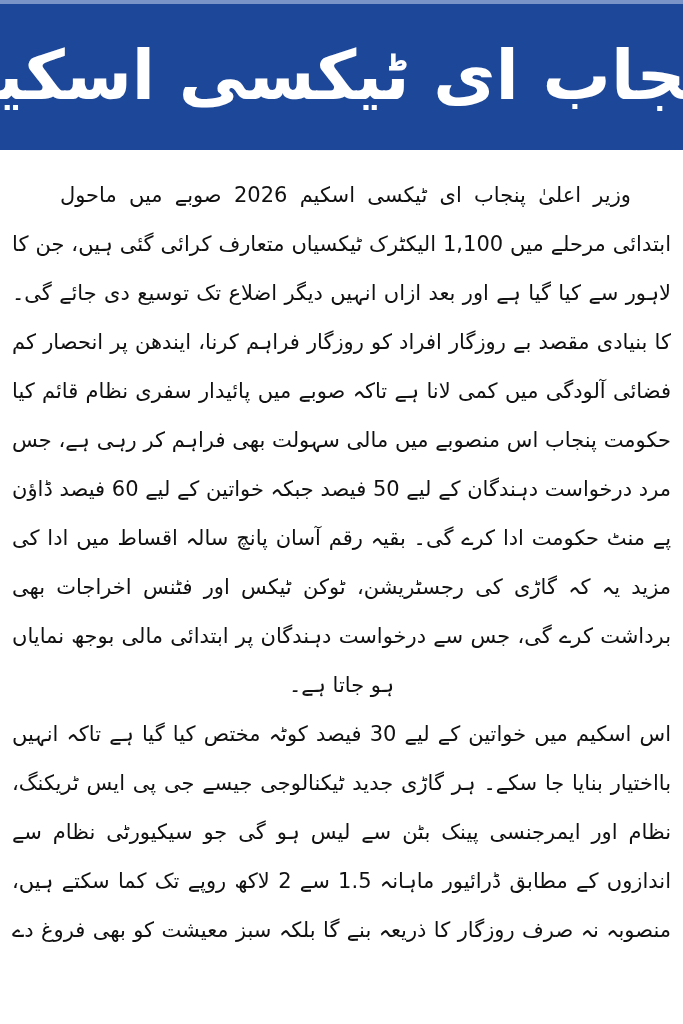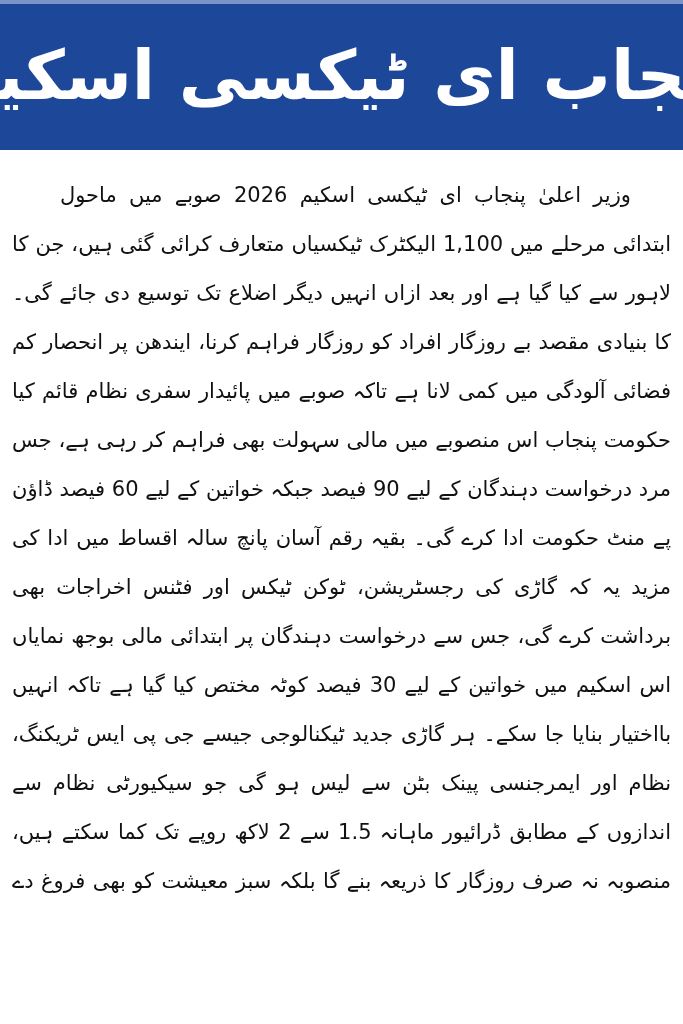--- a/index.html
+++ b/index.html
@@ -81,24 +81,25 @@
     <h1 class="header-title">پنجاب ای ٹیکسی اسکیم</h1>
   </div>
 
   <div class="article">
     <div class="line" data-align="justify-indent">وزیر اعلیٰ پنجاب ای ٹیکسی اسکیم 2026 صوبے میں ماحول دوست اور جدید</div>
     <div class="line" data-align="justify">ابتدائی مرحلے میں 1,100 الیکٹرک ٹیکسیاں متعارف کرائی گئی ہیں، جن کا آغاز</div>
     <div class="line" data-align="justify">لاہور سے کیا گیا ہے اور بعد ازاں انہیں دیگر اضلاع تک توسیع دی جائے گی۔ اس اسکیم</div>
     <div class="line" data-align="justify">کا بنیادی مقصد بے روزگار افراد کو روزگار فراہم کرنا، ایندھن پر انحصار کم کرنا اور</div>
     <div class="line" data-align="justify">فضائی آلودگی میں کمی لانا ہے تاکہ صوبے میں پائیدار سفری نظام قائم کیا جا سکے۔</div>
     <div class="line" data-align="justify">حکومت پنجاب اس منصوبے میں مالی سہولت بھی فراہم کر رہی ہے، جس کے تحت</div>
-    <div class="line" data-align="justify">مرد درخواست دہندگان کے لیے 90 فیصد جبکہ خواتین کے لیے 60 فیصد ڈاؤن</div>
+    <div class="line" data-align="justify">مرد درخواست دہندگان کے لیے 50 فیصد جبکہ خواتین کے لیے 60 فیصد ڈاؤن</div>
     <div class="line" data-align="justify">پے منٹ حکومت ادا کرے گی۔ بقیہ رقم آسان پانچ سالہ اقساط میں ادا کی جا سکے گی۔</div>
     <div class="line" data-align="justify">مزید یہ کہ گاڑی کی رجسٹریشن، ٹوکن ٹیکس اور فٹنس اخراجات بھی حکومت</div>
     <div class="line" data-align="justify">برداشت کرے گی، جس سے درخواست دہندگان پر ابتدائی مالی بوجھ نمایاں طور پر کم</div>
+    <div class="line" data-align="center">ہو جاتا ہے۔</div>
     <div class="line" data-align="justify">اس اسکیم میں خواتین کے لیے 30 فیصد کوٹہ مختص کیا گیا ہے تاکہ انہیں معاشی طور پر</div>
     <div class="line" data-align="justify">بااختیار بنایا جا سکے۔ ہر گاڑی جدید ٹیکنالوجی جیسے جی پی ایس ٹریکنگ، ڈیجیٹل ادائیگی</div>
     <div class="line" data-align="justify">نظام اور ایمرجنسی پینک بٹن سے لیس ہو گی جو سیکیورٹی نظام سے منسلک ہو گا۔</div>
     <div class="line" data-align="justify">اندازوں کے مطابق ڈرائیور ماہانہ 1.5 سے 2 لاکھ روپے تک کما سکتے ہیں، جس سے یہ</div>
     <div class="line" data-align="justify">منصوبہ نہ صرف روزگار کا ذریعہ بنے گا بلکہ سبز معیشت کو بھی فروغ دے گا۔</div>
   </div>
 
 </div>
 
 </body></html>

